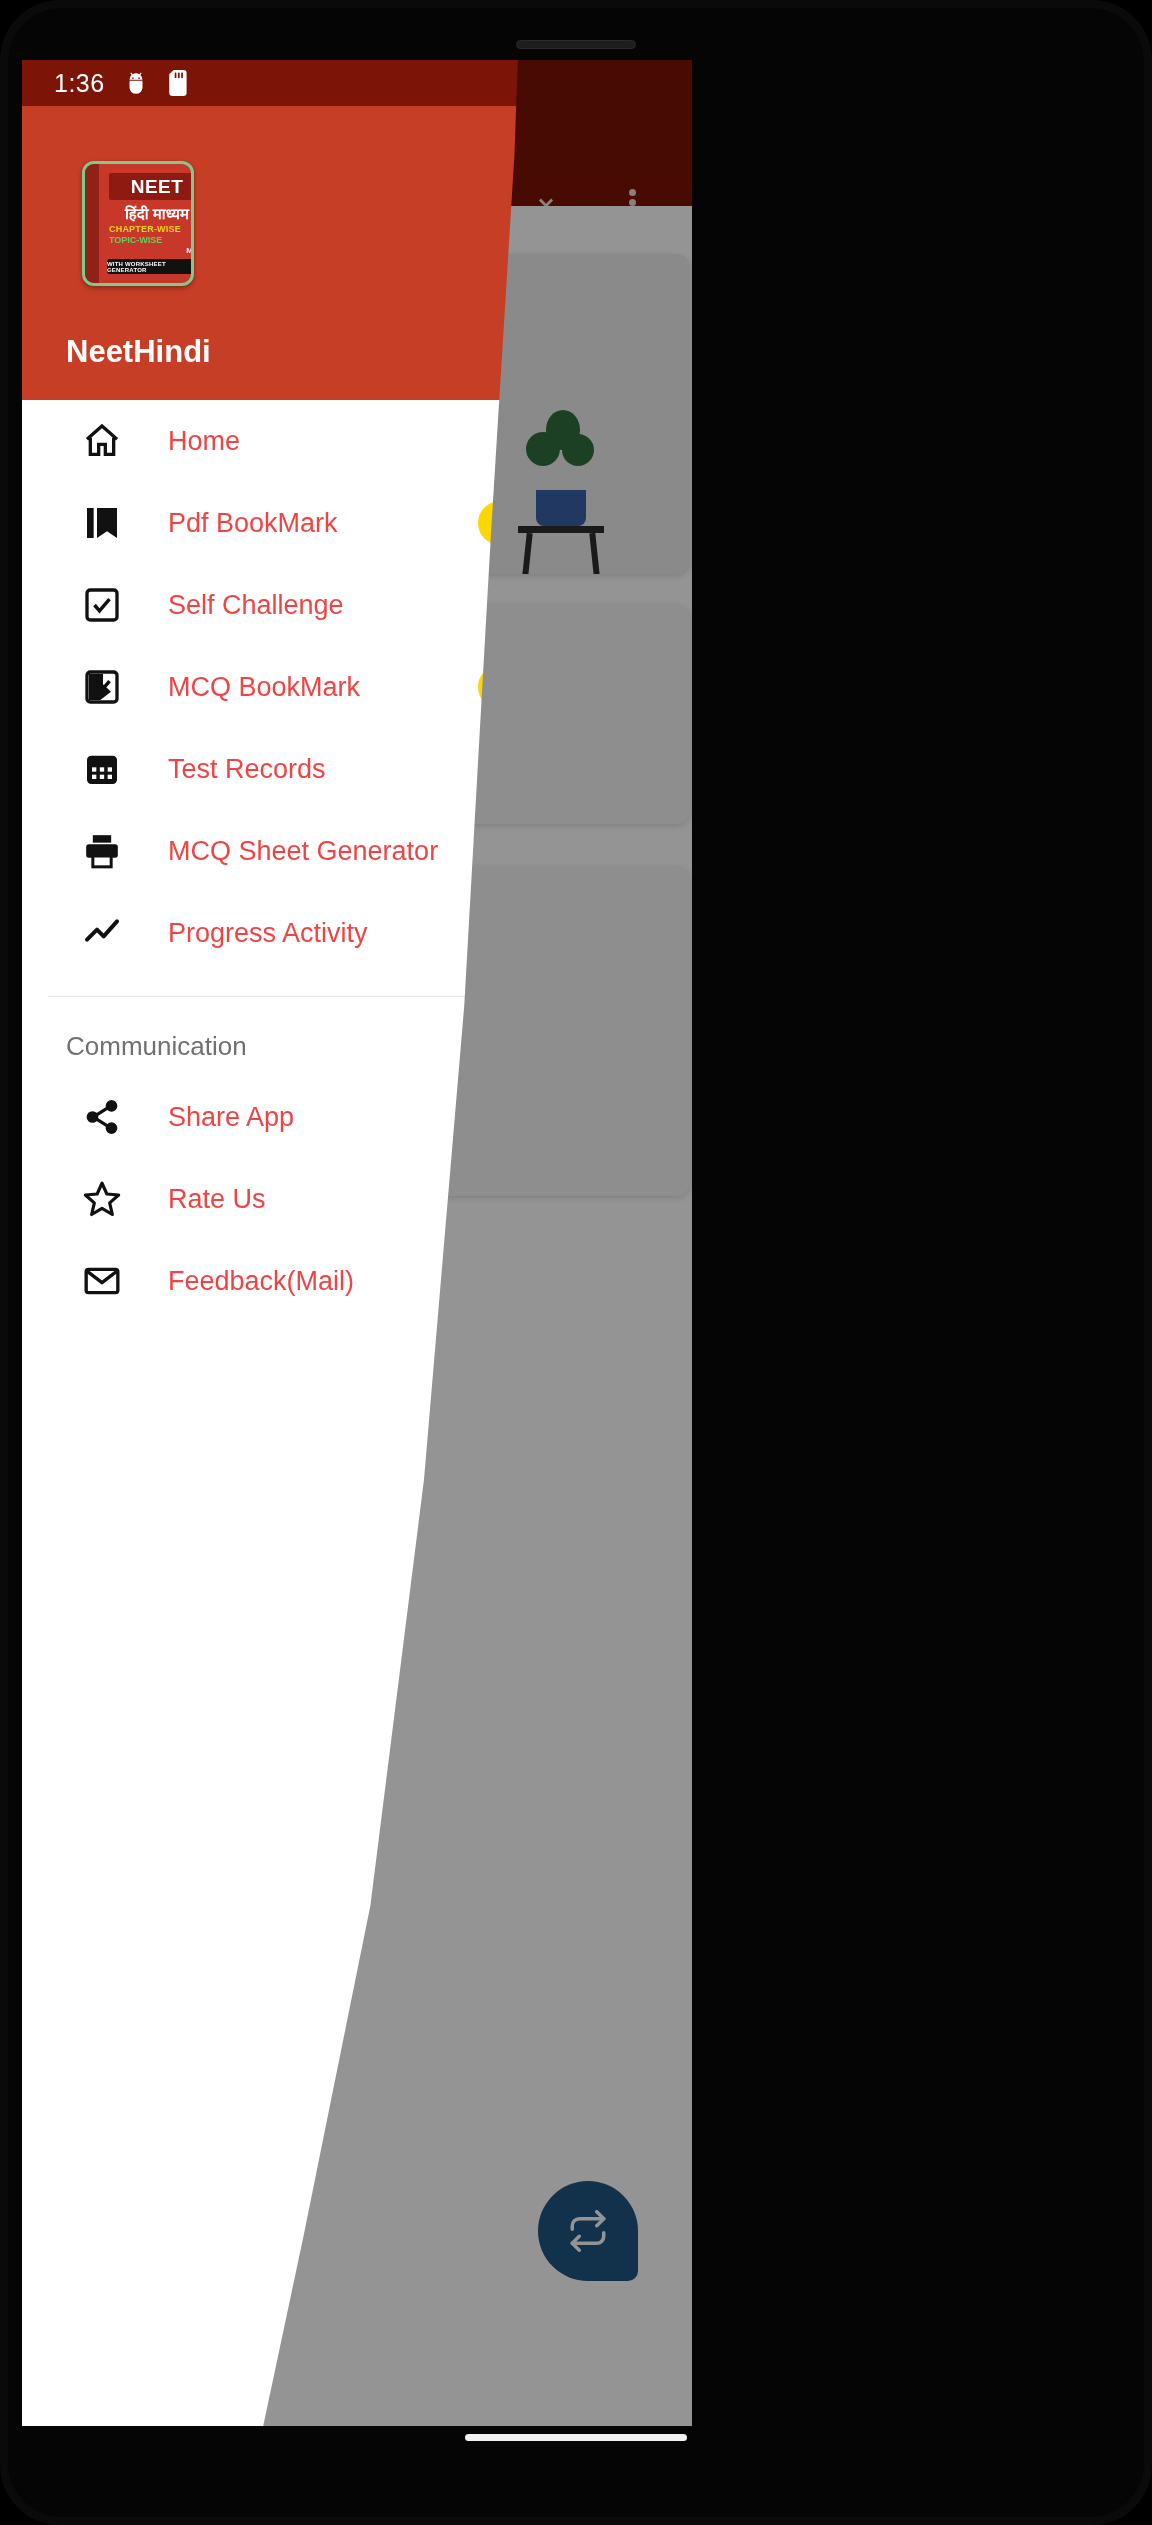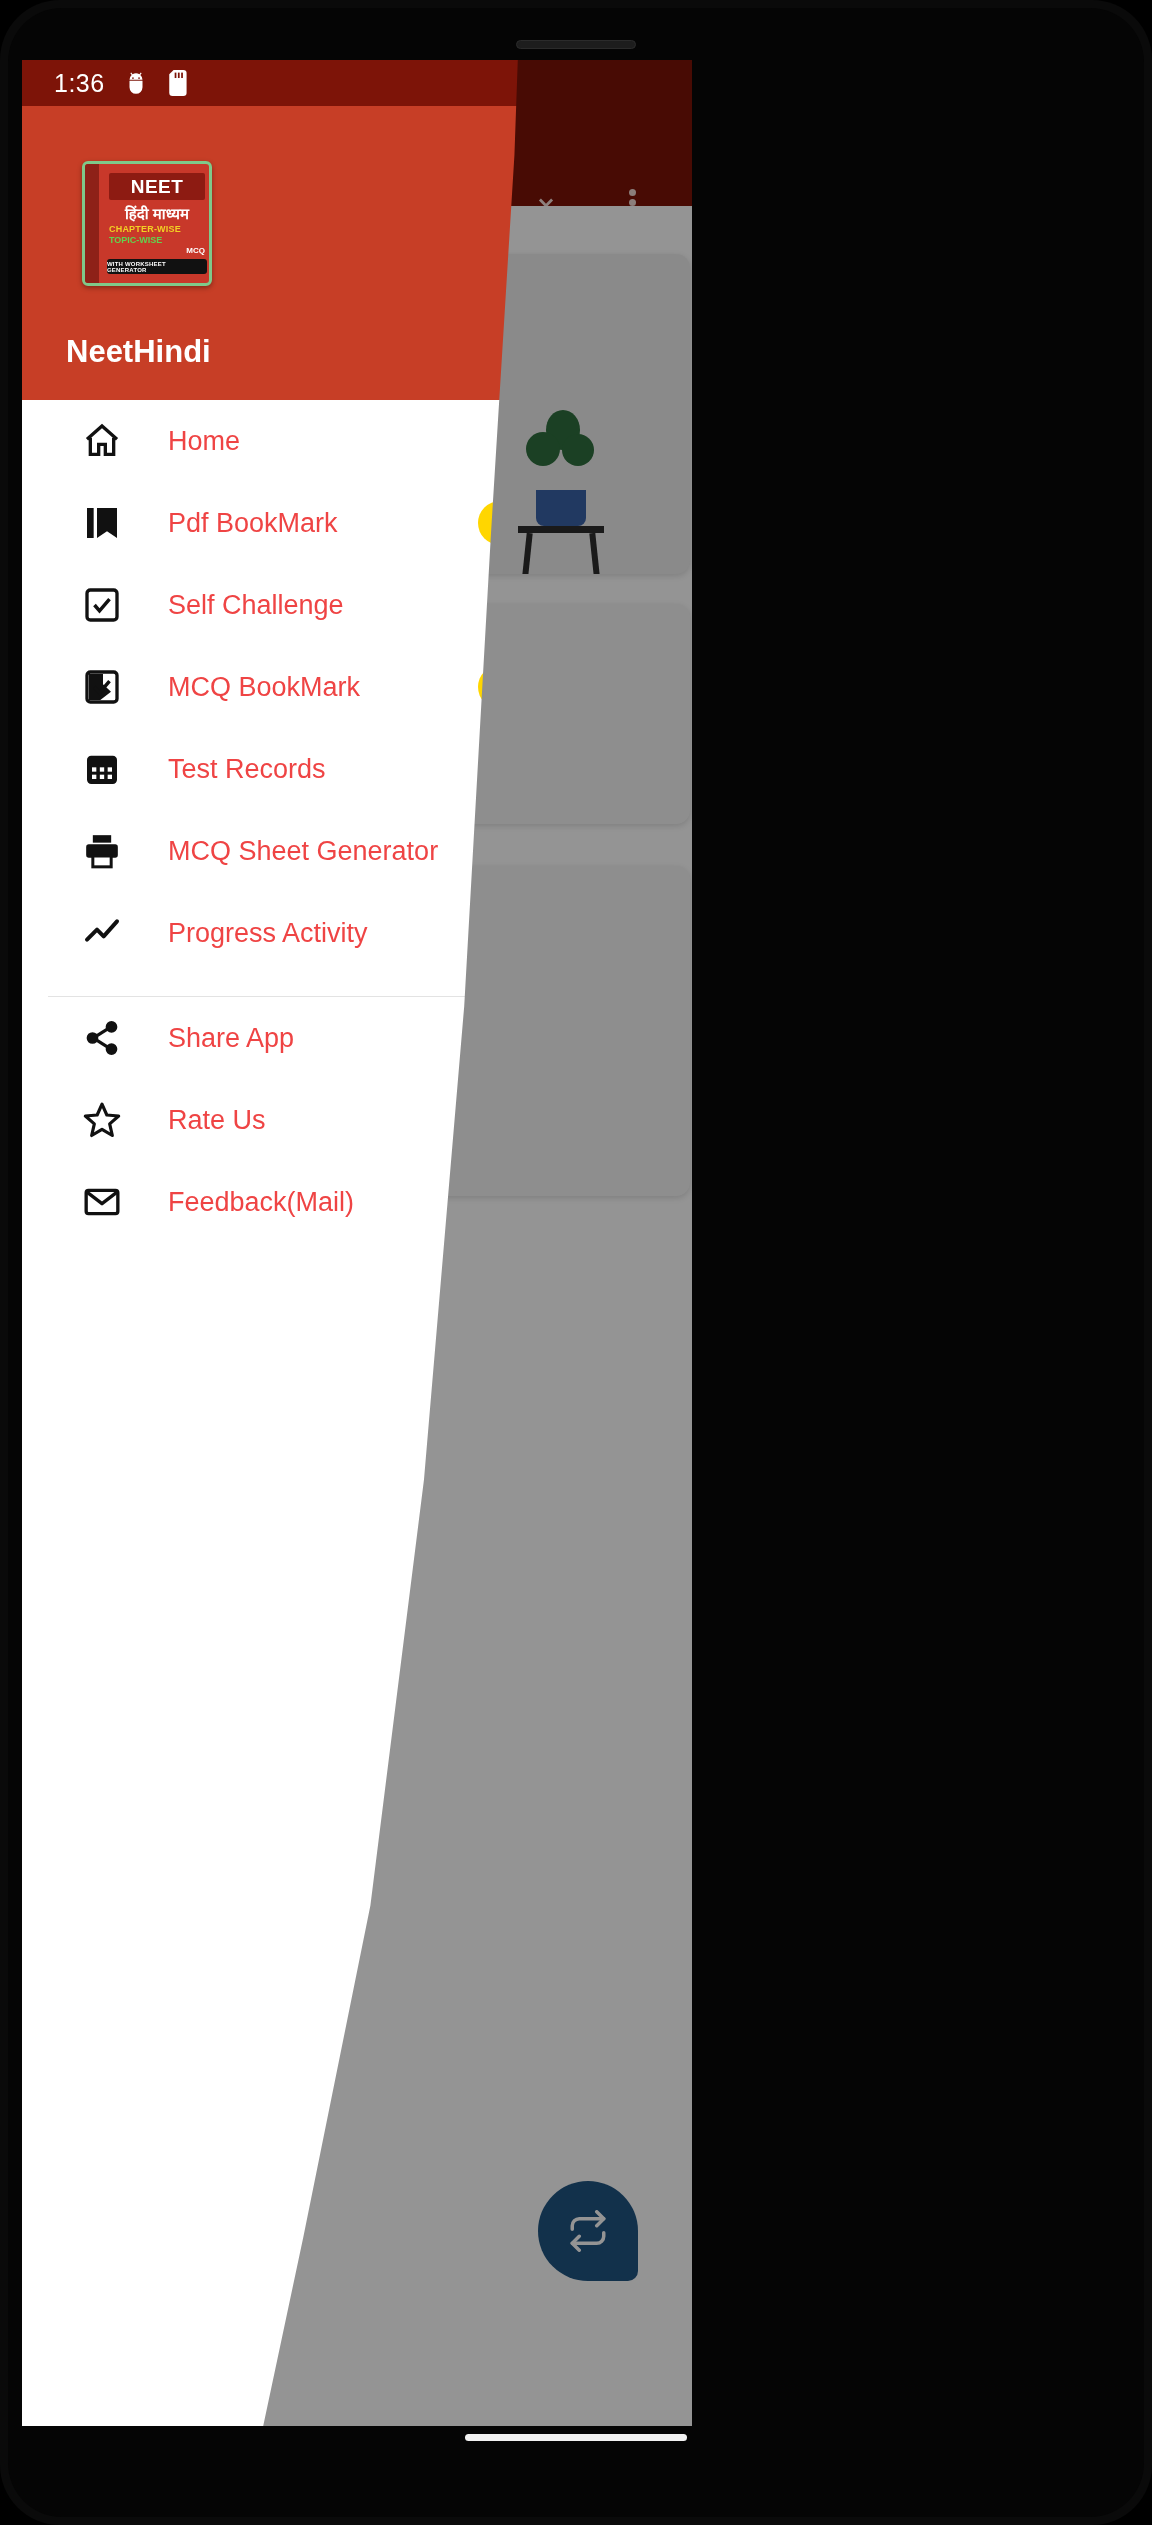--- a/index.html
+++ b/index.html
@@ -112,22 +112,22 @@
   .sb-left-icon{ margin-left:18px; display:flex; align-items:center; }
   #sb-right{
     position:absolute; right:26px; top:0; height:46px; display:flex; align-items:center; gap:14px;
   }
 
   #drawer-header{
     position:absolute; left:0; top:46px; width:100%; height:294px;
     background:#c73e26;
   }
   #drawer-logo{
-    position:absolute; left:60px; top:55px; width:130px; height:125px;
-    background:#c8382a; border:3px solid #7fc98a; border-radius:6px;
+    position:absolute; left:60px; top:55px; width:112px; height:125px;
+    background:#c8382a; border:3px solid #7fc98a; border-radius:12px;
     box-shadow:0 2px 5px rgba(0,0,0,.35);
     overflow:hidden;
   }
   #logo-spine{
     position:absolute; left:0; top:0; width:14px; height:100%;
     background:#8e2118;
   }
   #logo-neet{
     position:absolute; left:24px; top:9px; width:96px; height:27px;
     background:#8d1b12; border-radius:2px;
@@ -382,20 +382,21 @@
           <span class="menu-icon">
             <svg width="40" height="40" viewBox="0 0 24 24" fill="none" stroke="#111" stroke-width="2.4" stroke-linecap="round" stroke-linejoin="round">
               <polyline points="3 16 9 10 13 14 21 5"></polyline>
             </svg>
           </span>
           <span class="menu-label">Progress Activity</span>
         </div>
 
         <div id="menu-divider"></div>
 
+        <div id="section-label">Communication</div>
 
 
         <div class="menu-item">
           <span class="menu-icon">
             <svg width="38" height="38" viewBox="0 0 24 24" fill="none" stroke="#111" stroke-width="2">
               <circle cx="18" cy="5" r="2.7" fill="#111"></circle>
               <circle cx="6" cy="12" r="2.7" fill="#111"></circle>
               <circle cx="18" cy="19" r="2.7" fill="#111"></circle>
               <line x1="8.4" y1="10.8" x2="15.6" y2="6.2"></line>
               <line x1="8.4" y1="13.2" x2="15.6" y2="17.8"></line>

